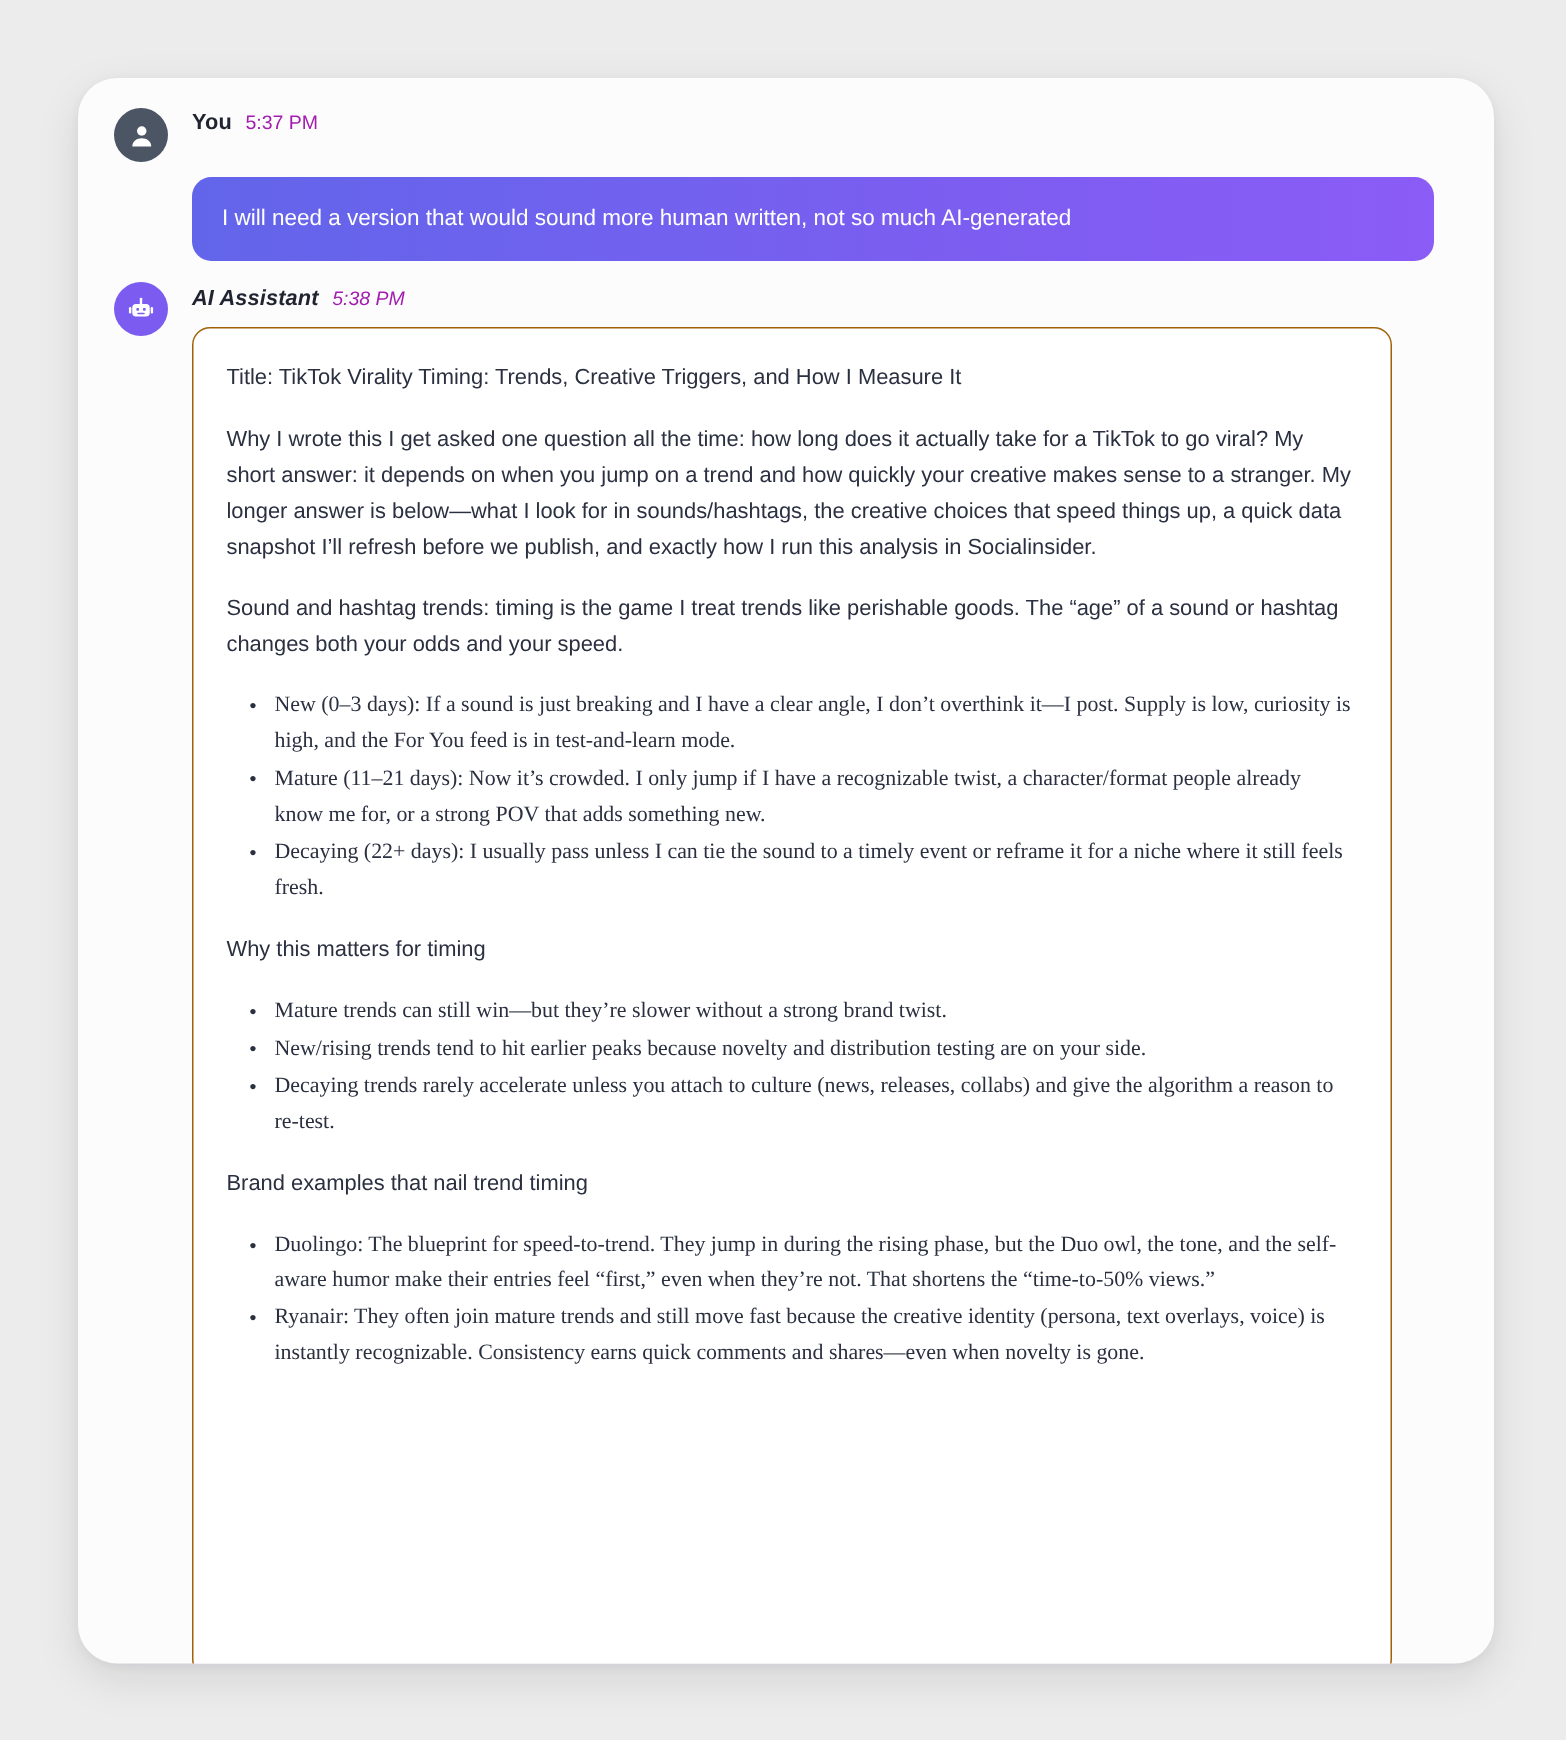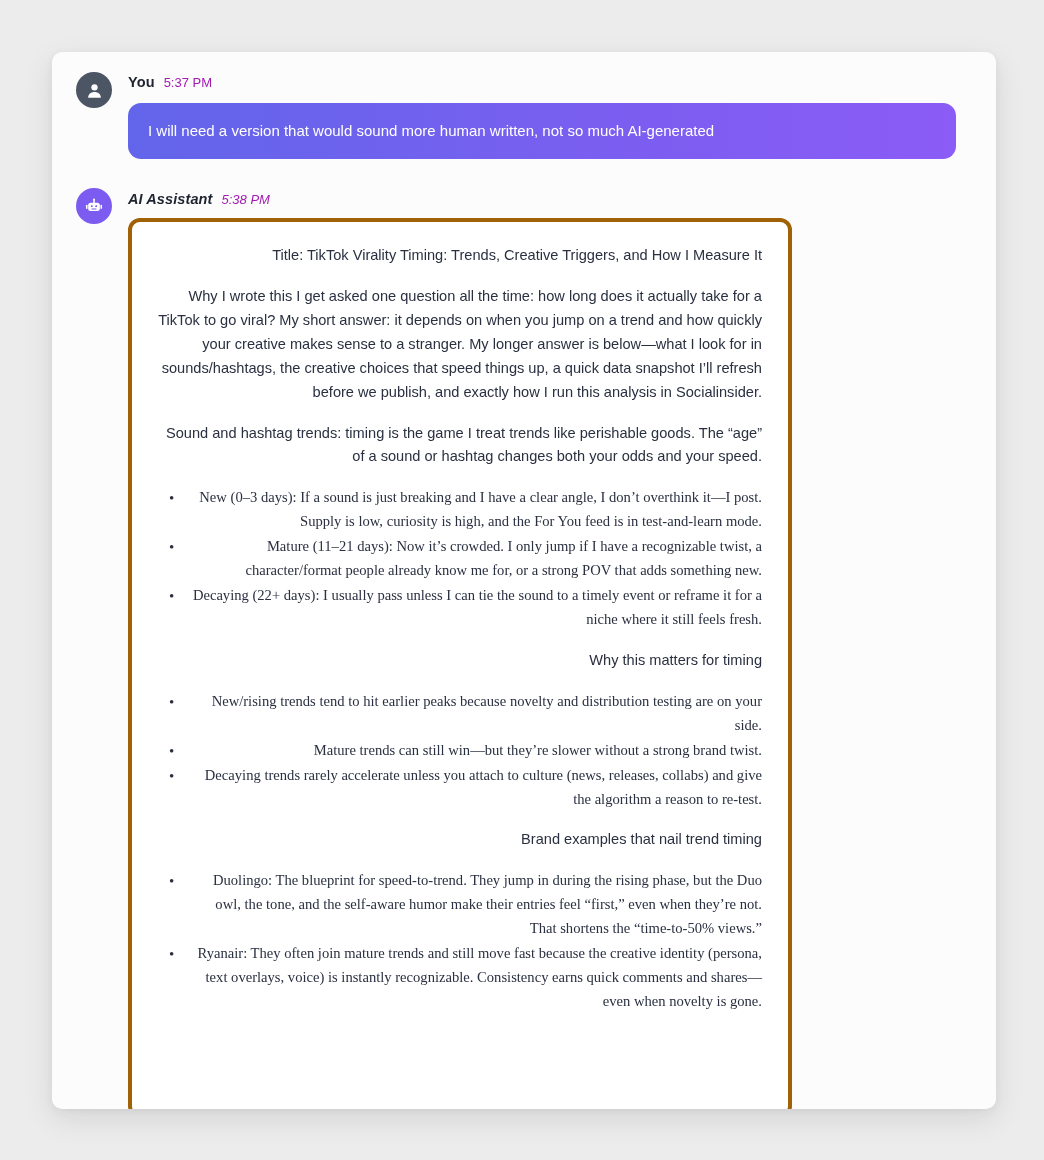--- a/index.html
+++ b/index.html
@@ -11,24 +11,23 @@
     overflow: hidden;
   }
 
   #chat-panel {
     position: absolute;
     left: 52px;
     top: 52px;
     width: 944px;
     height: 1057px;
     background: #fcfcfd;
-    border-radius: 10px;
+    border-radius: 26px;
     box-shadow: 0 10px 30px rgba(20,22,40,0.10), 0 2px 8px rgba(20,22,40,0.05);
     overflow: hidden;
-    text-align: right;
   }
 
   .message { position: absolute; }
 
   
   .avatar {
     position: absolute;
     left: 24px;
     width: 36px; height: 36px;
     border-radius: 50%;
@@ -58,44 +57,44 @@
     color: #a21caf;
     font-weight: normal;
   }
   .meta.user-meta { top: 22px; }
   .meta.ai-meta   { top: 139px; font-style: italic; }
 
   
   #user-bubble {
     position: absolute;
     left: 76px;
-    top: 51px;
+    top: 66px;
     width: 828px;
     min-height: 56px;
     border-radius: 13px;
     background: linear-gradient(90deg, #6265ea 0%, #6f62ee 32%, #7d5df1 64%, #8b5cf6 100%);
     display: flex;
     align-items: center;
     padding: 14px 20px;
   }
   #user-bubble .bubble-text {
     color: #ffffff;
     font-size: 15px;
     line-height: 1.45;
   }
 
   
   #assistant-card {
     position: absolute;
     left: 76px;
     top: 166px;
-    width: 664px;
+    width: 800px;
     height: 900px;
     background: #ffffff;
-    border: 4px solid #a16207;
+    border: 1px solid #a16207;
     border-radius: 12px;
     padding: 22px 26px 26px 22px;
     overflow: hidden;
   }
 
   #assistant-card .doc {
     color: #2a3040;
     font-size: 14.6px;
     line-height: 1.64;
   }
@@ -184,22 +183,22 @@
 
         <ul>
           <li>New (0–3 days): If a sound is just breaking and I have a clear angle, I don’t overthink it—I post. Supply is low, curiosity is high, and the For You feed is in test-and-learn mode.</li>
           <li>Mature (11–21 days): Now it’s crowded. I only jump if I have a recognizable twist, a character/format people already know me for, or a strong POV that adds something new.</li>
           <li>Decaying (22+ days): I usually pass unless I can tie the sound to a timely event or reframe it for a niche where it still feels fresh.</li>
         </ul>
 
         <p>Why this matters for timing</p>
 
         <ul>
+          <li>Mature trends can still win—but they’re slower without a strong brand twist.</li>
           <li>New/rising trends tend to hit earlier peaks because novelty and distribution testing are on your side.</li>
-          <li>Mature trends can still win—but they’re slower without a strong brand twist.</li>
           <li>Decaying trends rarely accelerate unless you attach to culture (news, releases, collabs) and give the algorithm a reason to re-test.</li>
         </ul>
 
         <p>Brand examples that nail trend timing</p>
 
         <ul>
           <li>Duolingo: The blueprint for speed-to-trend. They jump in during the rising phase, but the Duo owl, the tone, and the self-aware humor make their entries feel “first,” even when they’re not. That shortens the “time-to-50% views.”</li>
           <li>Ryanair: They often join mature trends and still move fast because the creative identity (persona, text overlays, voice) is instantly recognizable. Consistency earns quick comments and shares—even when novelty is gone.</li>
         </ul>
 

